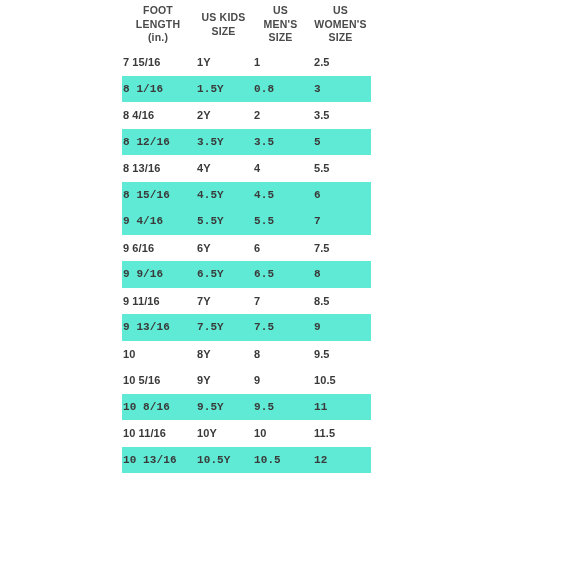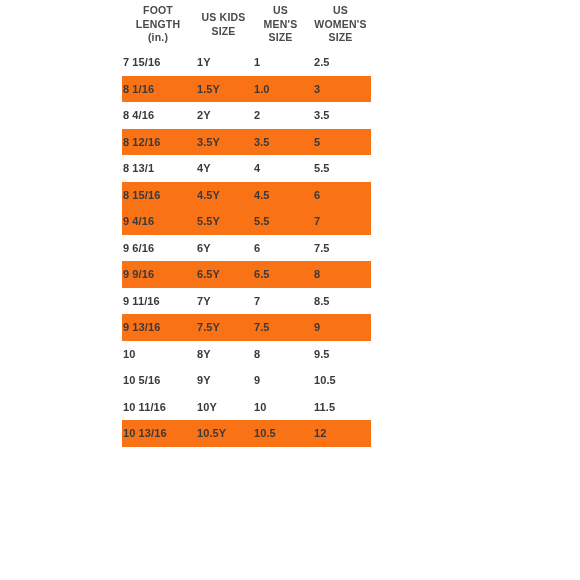--- a/index.html
+++ b/index.html
@@ -45,21 +45,22 @@
     line-height: 13.6px;
     letter-spacing: 0.2px;
     white-space: pre-line;
   }
   thead th.h1 { padding-right: 2px; }
 
   tbody tr {
     height: 26.5px;
   }
   tbody tr.shaded {
-    background: #f97316;
+    background: #5eead4;
+    font-family: Liberation Mono, monospace;
   }
   tbody td {
     height: 26.5px;
     padding: 0;
     text-align: left;
     vertical-align: middle;
     font-size: 11px;
     font-weight: bold;
     color: #3a3a3a;
     letter-spacing: 0.1px;
@@ -100,37 +101,37 @@
       <tbody id="table-body">
           <tr>
             <td class="col1">7 15/16</td>
             <td class="col2">1Y</td>
             <td class="col3">1</td>
             <td class="col4">2.5</td>
           </tr>
           <tr class="shaded">
             <td class="col1">8 1/16</td>
             <td class="col2">1.5Y</td>
-            <td class="col3">1.0</td>
+            <td class="col3">0.8</td>
             <td class="col4">3</td>
           </tr>
           <tr>
             <td class="col1">8 4/16</td>
             <td class="col2">2Y</td>
             <td class="col3">2</td>
             <td class="col4">3.5</td>
           </tr>
           <tr class="shaded">
             <td class="col1">8 12/16</td>
             <td class="col2">3.5Y</td>
             <td class="col3">3.5</td>
             <td class="col4">5</td>
           </tr>
           <tr>
-            <td class="col1">8 13/1</td>
+            <td class="col1">8 13/16</td>
             <td class="col2">4Y</td>
             <td class="col3">4</td>
             <td class="col4">5.5</td>
           </tr>
           <tr class="shaded">
             <td class="col1">8 15/16</td>
             <td class="col2">4.5Y</td>
             <td class="col3">4.5</td>
             <td class="col4">6</td>
           </tr>
@@ -169,20 +170,26 @@
             <td class="col2">8Y</td>
             <td class="col3">8</td>
             <td class="col4">9.5</td>
           </tr>
           <tr>
             <td class="col1">10 5/16</td>
             <td class="col2">9Y</td>
             <td class="col3">9</td>
             <td class="col4">10.5</td>
           </tr>
+          <tr class="shaded">
+            <td class="col1">10 8/16</td>
+            <td class="col2">9.5Y</td>
+            <td class="col3">9.5</td>
+            <td class="col4">11</td>
+          </tr>
           <tr>
             <td class="col1">10 11/16</td>
             <td class="col2">10Y</td>
             <td class="col3">10</td>
             <td class="col4">11.5</td>
           </tr>
           <tr class="shaded">
             <td class="col1">10 13/16</td>
             <td class="col2">10.5Y</td>
             <td class="col3">10.5</td>

